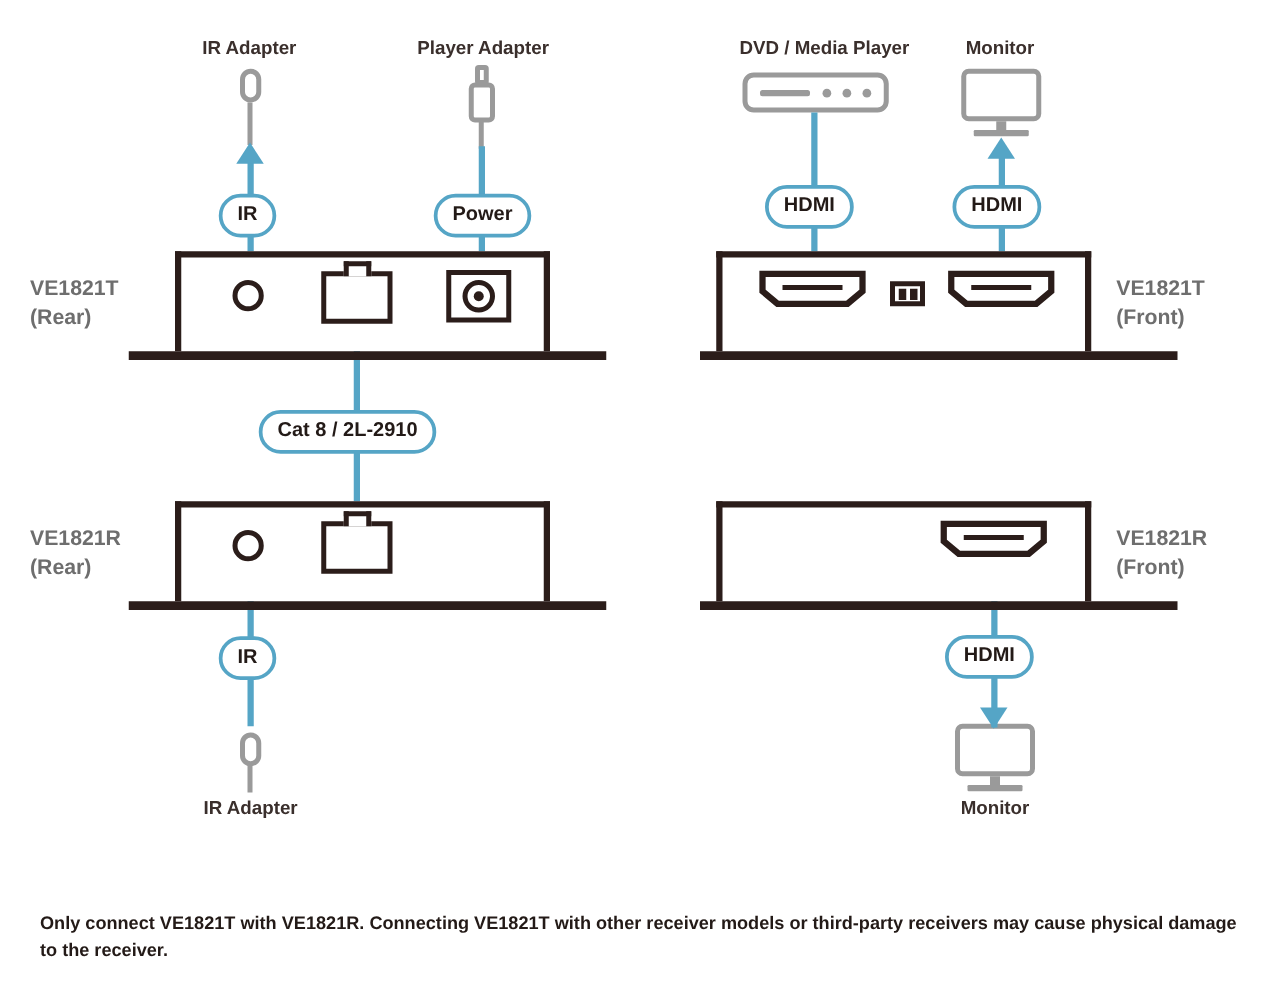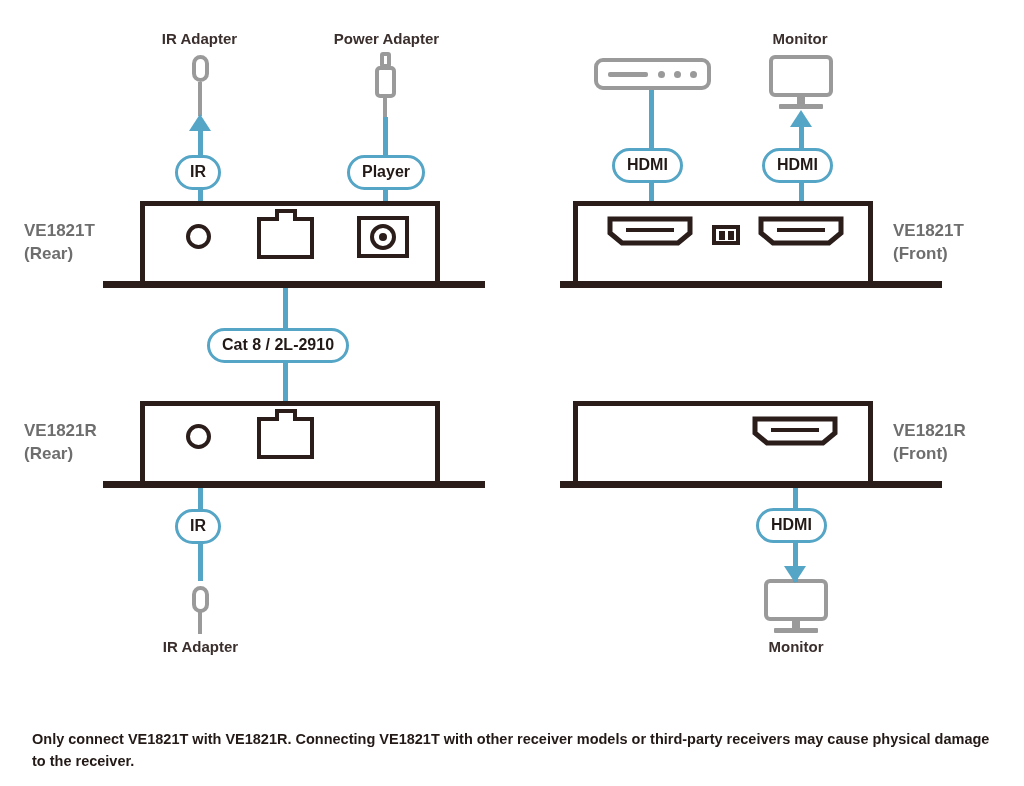--- a/index.html
+++ b/index.html
@@ -168,47 +168,48 @@
 
   <div class="abs periph-label" style="left:122px; top:30px; width:155px;">IR Adapter</div>
 
   <div class="abs ico-ir-head" style="left:192px; top:55px; width:17px; height:27px;"></div>
   <div class="abs wire-grey" style="left:198px; top:82px; height:34px;"></div>
 
   <div class="abs arrow-up" style="left:189px; top:114px;"></div>
   <div class="abs cable-v" style="left:198px; top:130px; height:82px;"></div>
   <div class="abs badge" style="left:175px; top:155px;">IR</div>
 
-  <div class="abs periph-label" style="left:305px; top:30px; width:163px;">Power Adapter</div>
+  <div class="abs periph-label" style="left:305px; top:30px; width:163px;">Player Adapter</div>
 
   <div class="abs ico-psu-tip" style="left:380px; top:52px; width:11px; height:16px;"></div>
   <div class="abs ico-psu-body" style="left:375px; top:66px; width:21px; height:32px;"></div>
   <div class="abs wire-grey" style="left:383px; top:97px; height:22px;"></div>
 
   <div class="abs cable-v" style="left:383px; top:117px; height:95px;"></div>
-  <div class="abs badge" style="left:347px; top:155px;">Player</div>
+  <div class="abs badge" style="left:347px; top:155px;">Power</div>
 
   <div class="abs dev-label" style="left:24px; top:219px; width:110px;">VE1821T
 (Rear)</div>
 
   <div class="abs chassis" style="left:140px; top:201px; width:300px; height:80px;"></div>
   <div class="abs base-line" style="left:103px; top:281px; width:382px;"></div>
 
   <div class="abs port-ir" style="left:186px; top:224px; width:25px; height:25px;"></div>
 
   <div class="abs port-rj45" style="left:257px; top:217px; width:57px; height:42px;">
     <div class="rj45-notch"></div>
   </div>
 
   <div class="abs port-power-outer" style="left:357px; top:216px; width:52px; height:42px;">
     <div class="port-power-ring" style="width:26px; height:26px;">
       <div class="port-power-pin" style="width:8px; height:8px;"></div>
     </div>
   </div>
 
+  <div class="abs periph-label" style="left:552px; top:30px; width:215px;">DVD / Media Player</div>
 
   <div class="abs ico-dvd" style="left:594px; top:58px; width:117px; height:32px;">
     <span class="slot"></span>
     <span class="dots">
         <b></b>
         <b></b>
         <b></b>
       </span>
   </div>
 

